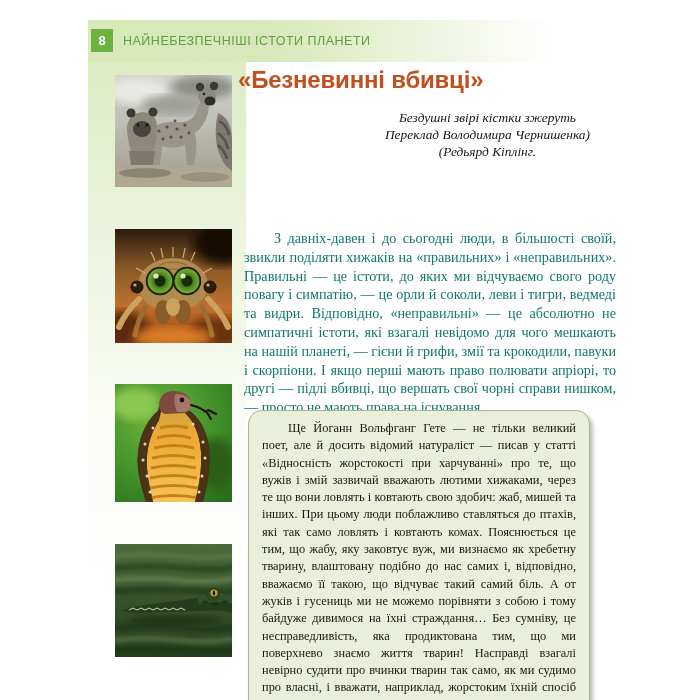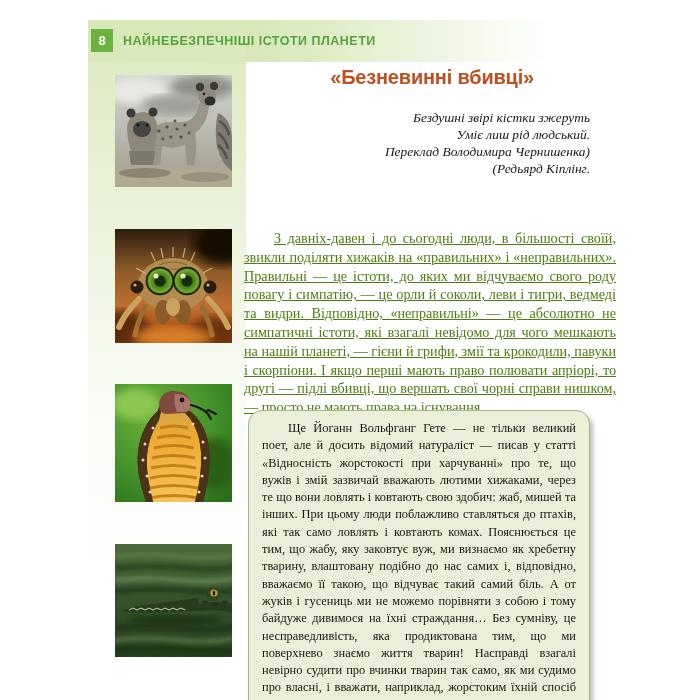--- a/index.html
+++ b/index.html
@@ -22,36 +22,36 @@
     pointer-events:none;
   }
   .page-num{
     position:absolute;left:3px;top:29px;width:22px;height:23px;
     background:#6cb23f;color:#ffffff;
     font-family:"Liberation Sans",sans-serif;font-size:13px;font-weight:bold;
     display:flex;align-items:center;justify-content:center;
   }
   .header-title{
     position:absolute;left:35px;top:34px;
-    font-family:"Liberation Sans",sans-serif;font-size:12.5px;font-weight:bold;
+    font-family:"Liberation Sans",sans-serif;font-size:12.5px;font-weight:normal;
     letter-spacing:.5px;color:#57a33c;white-space:nowrap;
   }
   .chapter-title{
-    position:absolute;left:150px;top:66px;width:296px;text-align:right;
-    font-family:"Liberation Sans",sans-serif;font-size:20px;font-weight:bold;
+    position:absolute;left:150px;top:66px;width:296px;text-align:left;
+    font-family:"Liberation Sans",sans-serif;font-size:24px;font-weight:bold;
     color:#c0511f;letter-spacing:-0.2px;
   }
   .epigraph{
-    position:absolute;right:26px;top:109px;text-align:right;
+    position:absolute;right:26px;top:109px;text-align:center;
     font-style:italic;font-size:13.4px;line-height:17px;color:#161616;
   }
   .body-par{
     position:absolute;left:152px;top:225px;width:372px;
     font-size:14.2px;line-height:18.8px;text-align:justify;
-    text-indent:30px;color:#4d7c0f;margin:4px;text-decoration:underline;
+    text-indent:30px;color:#0f766e;margin:4px;
   }
   .callout{
     position:absolute;left:160px;top:410px;width:342px;min-height:244px;
     box-sizing:border-box;padding:9px 13px 10px 13px;
     background:#e9efd8;border:1px solid #a9b387;border-radius:14px;
     box-shadow:3px 4px 4px rgba(105,115,85,.45);
   }
   .callout p{
     margin:0;font-size:12.4px;line-height:17.3px;text-align:justify;
     text-indent:26px;color:#18180f;
@@ -69,21 +69,20 @@
 <div class="page">
   <div class="band-top"></div>
   <div class="left-col-tint"></div>
 
   <div class="page-num">8</div>
   <div class="header-title">НАЙНЕБЕЗПЕЧНІШІ ІСТОТИ ПЛАНЕТИ</div>
   <div class="chapter-title">«Безневинні вбивці»</div>
 
   <div class="epigraph">
     <div>Бездушні звірі кістки зжеруть</div>
-    <div>Уміє лиш рід людський.</div>
     <div>Переклад Володимира Чернишенка)</div>
     <div>(Редьярд Кіплінг.</div>
   </div>
 
   <p class="body-par">З давніх-давен і до сьогодні люди, в більшості своїй, звикли поділяти хижаків на «правильних» і «неправильних». Правильні — це істоти, до яких ми відчуваємо свого роду повагу і симпатію, — це орли й соколи, леви і тигри, ведмеді та видри. Відповідно, «неправильні» — це абсолютно не симпатичні істоти, які взагалі невідомо для чого мешкають на нашій планеті, — гієни й грифи, змії та крокодили, павуки і скорпіони. І якщо перші мають право полювати апріорі, то другі — підлі вбивці, що вершать свої чорні справи нишком, — просто не мають права на існування.</p>
 
   <div class="callout">
     <p>Ще Йоганн Вольфганг Гете — не тільки великий поет, але й досить відомий натураліст — писав у статті «Відносність жорстокості при харчуванні» про те, що вужів і змій зазвичай вважають лютими хижаками, через те що вони ловлять і ковтають свою здобич: жаб, мишей та інших. При цьому люди поблажливо ставляться до птахів, які так само ловлять і ковтають комах. Пояснюється це тим, що жабу, яку заковтує вуж, ми визнаємо як хребетну тварину, влаштовану подібно до нас самих і, відповідно, вважаємо її такою, що відчуває такий самий біль. А от жуків і гусениць ми не можемо порівняти з собою і тому байдуже дивимося на їхні страждання… Без сумніву, це несправедливість, яка продиктована тим, що ми поверхнево знаємо життя тварин! Насправді взагалі невірно судити про вчинки тварин так само, як ми судимо про власні, і вважати, наприклад, жорстоким їхній спосіб добування їжі. Тварина робить те, що їй визначила природа.</p>
   </div>
 

